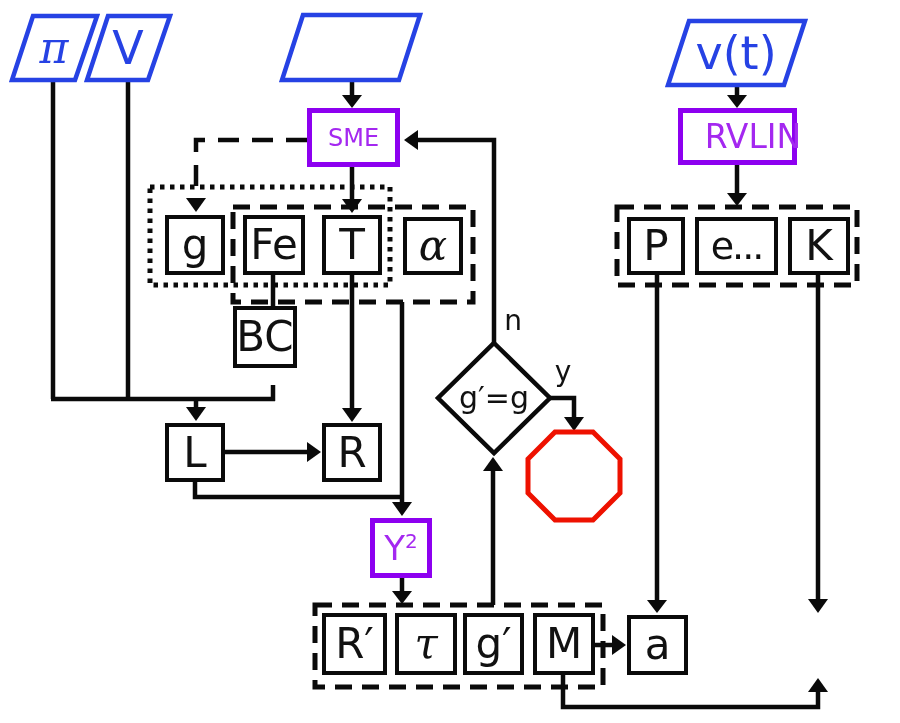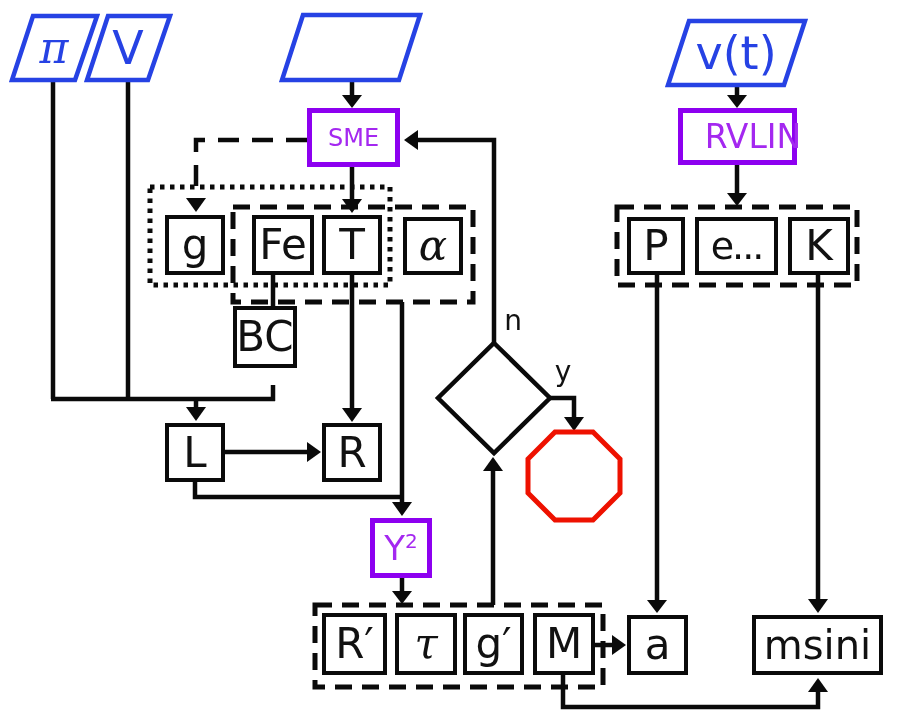--- a/index.html
+++ b/index.html
@@ -111,37 +111,37 @@
   <div class="shape-label blue-text" style="left:676px;top:21px;width:120px;height:63px;font-size:46px;">v(t)</div>
 
   <div class="box purple" style="left:307px;top:108px;width:93px;height:59px;font-size:24px;">SME</div>
   <div class="box purple" style="left:678px;top:108px;width:119px;height:57px;font-size:33px;padding-left:31px;">RVLIN</div>
   <div class="box purple" style="left:370px;top:518px;width:62px;height:60px;font-size:34px;">
       <span>Y</span>
       <sup class="y2sup">2</sup>
     </div>
 
   <div class="box" style="left:165px;top:215px;width:60px;height:60px;">g</div>
-  <div class="box" style="left:252px;top:215px;width:62px;height:60px;">Fe</div>
+  <div class="box" style="left:243px;top:215px;width:62px;height:60px;">Fe</div>
   <div class="box" style="left:322px;top:215px;width:60px;height:60px;">T</div>
   <div class="box greek" style="left:403px;top:217px;width:60px;height:58px;">α</div>
 
   <div class="box" style="left:627px;top:217px;width:58px;height:58px;">P</div>
   <div class="box" style="left:695px;top:217px;width:83px;height:58px;font-size:38px;letter-spacing:-2px;">e...</div>
   <div class="box" style="left:788px;top:217px;width:62px;height:58px;">K</div>
 
   <div class="box" style="left:233px;top:306px;width:64px;height:62px;">BC</div>
   <div class="box" style="left:165px;top:423px;width:60px;height:59px;">L</div>
   <div class="box" style="left:322px;top:423px;width:60px;height:59px;">R</div>
 
   <div class="box" style="left:322px;top:613px;width:65px;height:62px;">R′</div>
   <div class="box greek" style="left:395px;top:613px;width:62px;height:62px;">τ</div>
   <div class="box" style="left:463px;top:613px;width:61px;height:62px;">g′</div>
   <div class="box" style="left:533px;top:613px;width:62px;height:62px;">M</div>
 
   <div class="box" style="left:627px;top:615px;width:61px;height:60px;">a</div>
-  <div class="box" style="left:752px;top:615px;width:131px;height:60px;font-size:40px;">msini</div>
 
+  <div class="shape-label" style="left:444px;top:373px;width:100px;height:50px;font-size:30px;color:#111;">g′=g</div>
   <div class="shape-label small-label" style="left:499px;top:306px;width:28px;height:30px;">n</div>
   <div class="shape-label small-label" style="left:549px;top:356px;width:28px;height:32px;">y</div>
 
 
 </div>
 
 </body></html>

